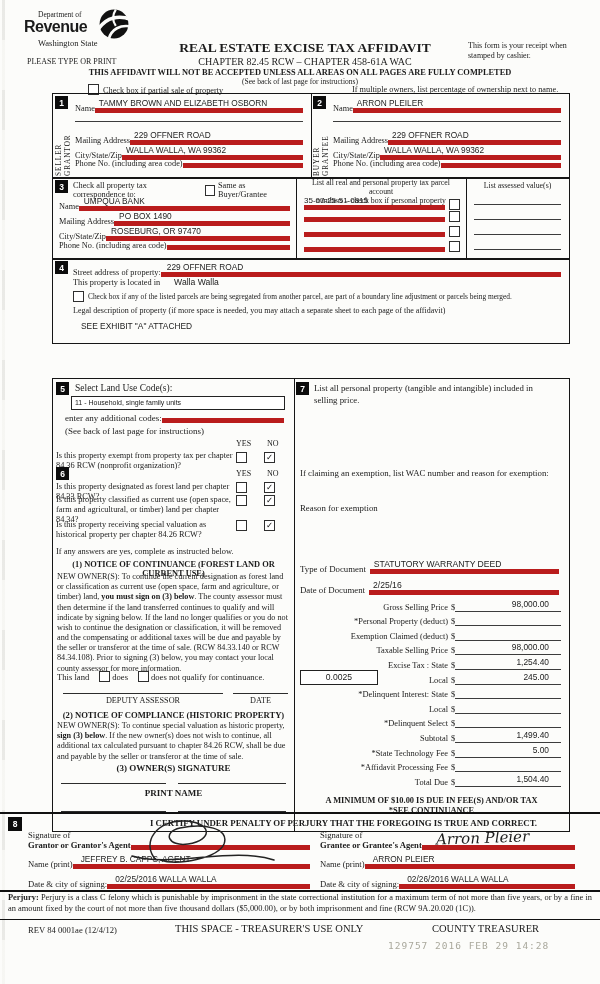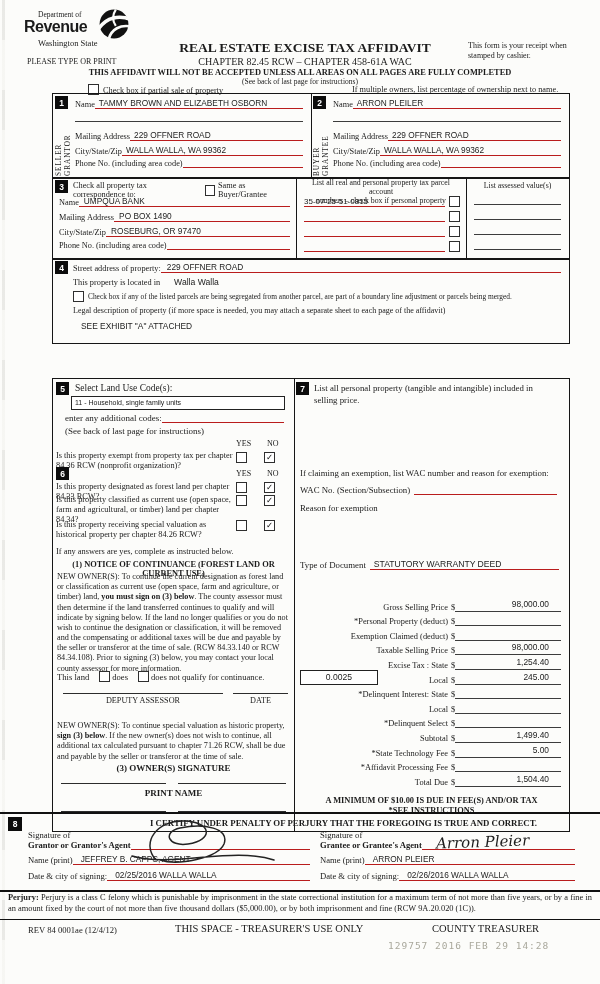--- a/index.html
+++ b/index.html
@@ -2,21 +2,21 @@
 <html><head>
 <meta charset="utf-8">
 <style>
   html,body{margin:0;padding:0;background:#dededa;}
   .page{position:relative;width:600px;height:984px;background:#fcfcfa;overflow:hidden;
         font-family:"Liberation Serif",serif;color:#1b1b1b;}
   .abs{position:absolute;}
   .lbl{font-family:"Liberation Serif",serif;font-size:8.3px;}
   .val{font-family:"Liberation Sans",sans-serif;font-size:8.3px;color:#222;}
   .row{display:flex;align-items:flex-end;}
-  .line{border-bottom:1px solid #b91c1c;flex:1;min-height:1px;}
+  .line{border-bottom:5px solid #b91c1c;flex:1;min-height:1px;}
   .cb{width:9px;height:9px;border:1px solid #2e2e2e;display:inline-block;background:#fff;
       font-size:8.5px;line-height:9px;text-align:center;font-family:"DejaVu Sans",sans-serif;color:#111;}
   .badge{background:#0c0c0c;color:#fff;font-family:"Liberation Sans",sans-serif;font-weight:bold;
          font-size:8.5px;width:13px;height:13px;display:flex;align-items:center;justify-content:center;}
   .box{border:1.5px solid #161616;}
   .vert{writing-mode:vertical-rl;transform:rotate(180deg);font-size:7.2px;letter-spacing:1px;
         font-family:"Liberation Serif",serif;color:#222;}
   .hdr-c{text-align:center;}
   .b{font-weight:bold;}
   .small7{font-size:7.4px;}
@@ -246,47 +246,48 @@
         <span class="lbl" style="font-size:8.6px;margin-left:2px;">does</span>
         <span class="cb" style="margin-left:10px;"></span>
         <span class="lbl" style="font-size:8.6px;margin-left:2px;">does not qualify for continuance.</span>
       </div>
 
       <div class="abs" style="left:10px;top:314px;width:160px;border-bottom:1px solid #2c2c2c;"></div>
       <div class="abs" style="left:180px;top:314px;width:55px;border-bottom:1px solid #2c2c2c;"></div>
       <div class="abs lbl hdr-c" style="left:10px;top:317px;width:160px;font-size:8.2px;">DEPUTY ASSESSOR</div>
       <div class="abs lbl hdr-c" style="left:180px;top:317px;width:55px;font-size:8.2px;">DATE</div>
 
+      <div class="abs b hdr-c" style="left:0;top:331px;width:241px;font-size:8.6px;">(2) NOTICE OF COMPLIANCE (HISTORIC PROPERTY)</div>
       <div class="abs para" style="left:4px;top:342px;width:233px;">
-        <span>NEW OWNER(S): To continue special valuation as historic property, </span><span class="b">sign (3) below</span><span>. If the new owner(s) does not wish to continue, all additional tax calculated pursuant to chapter 71.26 RCW, shall be due and payable by the seller or transferor at the time of sale.</span>
+        <span>NEW OWNER(S): To continue special valuation as historic property, </span><span class="b">sign (3) below</span><span>. If the new owner(s) does not wish to continue, all additional tax calculated pursuant to chapter 84.26 RCW, shall be due and payable by the seller or transferor at the time of sale.</span>
       </div>
 
       <div class="abs b hdr-c" style="left:0;top:384px;width:241px;font-size:9px;">(3)  OWNER(S) SIGNATURE</div>
       <div class="abs" style="left:8px;top:404px;width:105px;border-bottom:1px solid #2c2c2c;"></div>
       <div class="abs" style="left:125px;top:404px;width:108px;border-bottom:1px solid #2c2c2c;"></div>
       <div class="abs b hdr-c" style="left:0;top:409px;width:241px;font-size:9px;">PRINT NAME</div>
       <div class="abs" style="left:8px;top:432px;width:105px;border-bottom:1px solid #2c2c2c;"></div>
       <div class="abs" style="left:125px;top:432px;width:108px;border-bottom:1px solid #2c2c2c;"></div>
     </div>
 
     <div class="abs" style="left:241px;top:0;right:0;height:100%;">
       <div class="badge abs" style="left:2px;top:3px;">7</div>
       <div class="abs lbl" style="left:20px;top:4px;width:242px;font-size:8.8px;line-height:1.35;">List all  personal property (tangible and intangible) included in selling price.</div>
 
       <div class="abs lbl" style="left:6px;top:89px;font-size:8.8px;">If claiming an exemption, list WAC number and reason for exemption:</div>
-      <div class="abs row" style="left:6px;right:12px;top:106px;">
-        <span class="lbl" style="font-size:8.8px;">WAC No. (Section/Subsection)</span>
-        <span class="line" style="margin-left:4px;"></span>
-      </div>
       <div class="abs lbl" style="left:6px;top:124px;font-size:8.8px;">Reason for exemption</div>
 
       <div class="abs row" style="left:6px;right:10px;top:180px;">
         <span class="lbl" style="font-size:8.8px;">Type of Document</span>
         <span class="line val" style="margin-left:4px;padding-left:4px;font-size:8.6px;">STATUTORY WARRANTY DEED</span>
       </div>
+      <div class="abs row" style="left:6px;right:10px;top:201px;">
+        <span class="lbl" style="font-size:8.8px;">Date of Document</span>
+        <span class="line val" style="margin-left:4px;padding-left:4px;font-size:8.6px;">2/25/16</span>
+      </div>
 
       <div class="abs" style="left:2px;right:8px;top:218px;">
         <div class="feerow">
           <span class="feelbl lbl">Gross Selling Price</span>
             <span class="dollar">$</span>
           <span class="feeline"><span class="feeval">98,000.00</span></span>
         </div>
         <div class="feerow">
           <span class="feelbl lbl">*Personal Property (deduct)</span>
             <span class="dollar">$</span>
@@ -344,21 +345,21 @@
           <span class="feeline"><span class="feeval"></span></span>
         </div>
         <div class="feerow">
           <span class="feelbl lbl">Total Due</span>
             <span class="dollar">$</span>
           <span class="feeline"><span class="feeval">1,504.40</span></span>
         </div>
       </div>
 
       <div class="abs b hdr-c" style="left:0;top:417px;width:100%;font-size:8.4px;">A MINIMUM OF $10.00 IS DUE IN FEE(S) AND/OR TAX</div>
-      <div class="abs b hdr-c" style="left:0;top:427px;width:100%;font-size:8.4px;">*SEE INSTRUCTIONS</div>
+      <div class="abs b hdr-c" style="left:0;top:427px;width:100%;font-size:8.4px;">*SEE CONTINUANCE</div>
     </div>
   </div>
 
   <div class="abs" style="left:0;top:812px;width:600px;height:76px;border-top:2px solid #111;border-bottom:2px solid #111;">
     <div class="badge abs" style="left:8px;top:3px;width:14px;height:14px;">8</div>
     <div class="abs b" style="left:150px;top:4px;font-size:8.8px;">I CERTIFY UNDER PENALTY OF PERJURY THAT THE FOREGOING IS TRUE AND CORRECT.</div>
 
     <div class="abs" style="left:28px;top:16px;width:282px;">
       <div class="lbl" style="font-size:8.6px;">Signature of</div>
       <div class="row">

